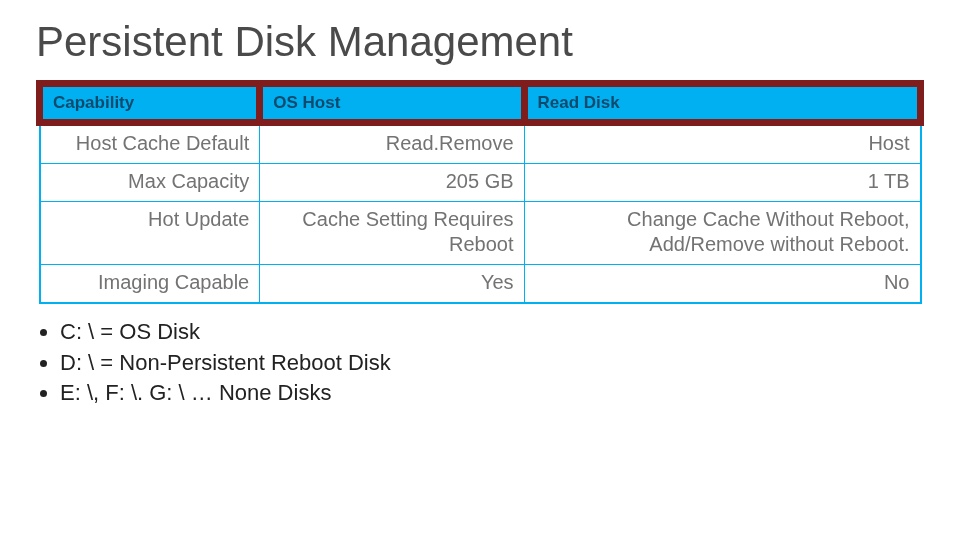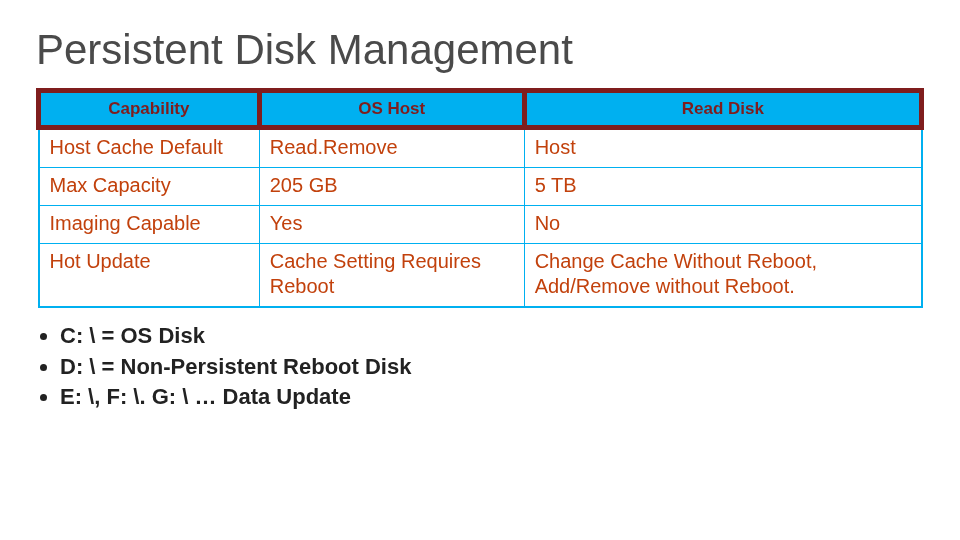--- a/index.html
+++ b/index.html
@@ -7,65 +7,64 @@
     padding: 0;
     width: 960px;
     height: 540px;
     background: #fff;
     font-family: "Segoe UI", "Segoe UI Light", Arial, sans-serif;
     color: #222;
   }
   .slide {
     box-sizing: border-box;
     padding: 18px 36px 0 36px;
-    margin-top: 8px;
   }
   .title {
     font-size: 42px;
     font-weight: 300;
     color: #4a4a4a;
     margin: 0 0 14px 0;
   }
   table.cap {
     width: 100%;
     border-collapse: collapse;
     border: 2px solid #00b0f0;
     table-layout: fixed;
   }
   table.cap col.c1 { width: 25%; }
   table.cap col.c2 { width: 30%; }
   table.cap col.c3 { width: 45%; }
   table.cap th {
     background: #00b0f0;
-    color: #7f1d1d;
+    color: #0c4a6e;
     font-weight: 700;
     font-size: 17px;
-    text-align: center;
+    text-align: left;
     padding: 6px 10px;
-    border: 5px solid #7f1d1d;
+    border: 7px solid #7f1d1d;
   }
   table.cap td {
     font-size: 20px;
-    color: #c2410c;
+    color: #737373;
     padding: 5px 10px 7px 10px;
     border: 1px solid #00b0f0;
     vertical-align: top;
     line-height: 1.25;
+    text-align: right;
   }
   ul.notes {
     margin: 14px 0 0 24px;
     padding: 0;
     list-style: disc;
     font-size: 22px;
     color: #222;
   }
   ul.notes li {
     margin: 2px 0;
     line-height: 1.3;
-    font-weight: bold;
   }
 </style>
 </head>
 <body>
 
 <div class="slide">
   <h1 class="title">Persistent Disk Management</h1>
 
   <table class="cap">
     <colgroup>
@@ -82,33 +81,33 @@
     </thead>
     <tbody>
       <tr>
         <td>Host Cache Default</td>
         <td>Read.Remove</td>
         <td>Host</td>
       </tr>
       <tr>
         <td>Max Capacity</td>
         <td>205 GB</td>
-        <td>5 TB</td>
+        <td>1 TB</td>
+      </tr>
+      <tr>
+        <td>Hot Update</td>
+        <td>Cache Setting Requires Reboot</td>
+        <td>Change Cache Without Reboot, Add/Remove without Reboot.</td>
       </tr>
       <tr>
         <td>Imaging Capable</td>
         <td>Yes</td>
         <td>No</td>
-      </tr>
-      <tr>
-        <td>Hot Update</td>
-        <td>Cache Setting Requires Reboot</td>
-        <td>Change Cache Without Reboot, Add/Remove without Reboot.</td>
       </tr>
     </tbody>
   </table>
 
   <ul class="notes">
     <li>C: \ = OS Disk</li>
     <li>D: \ = Non-Persistent Reboot Disk</li>
-    <li>E: \, F: \. G: \ … Data Update</li>
+    <li>E: \, F: \. G: \ … None Disks</li>
   </ul>
 </div>
 
 </body></html>

